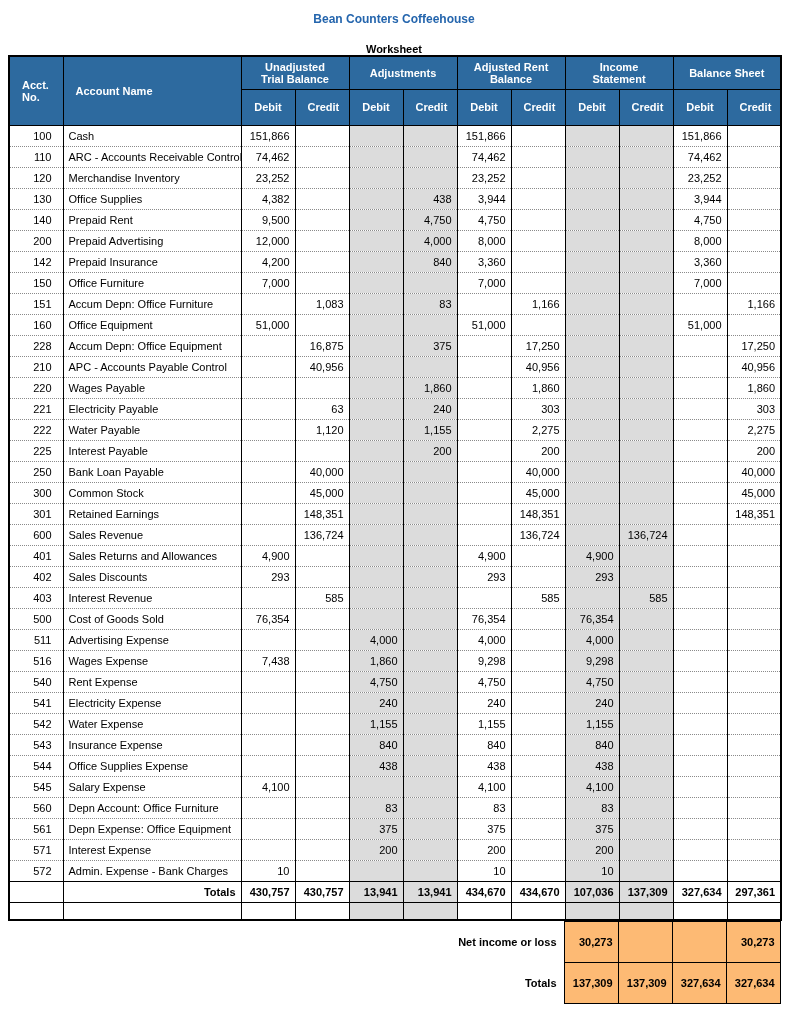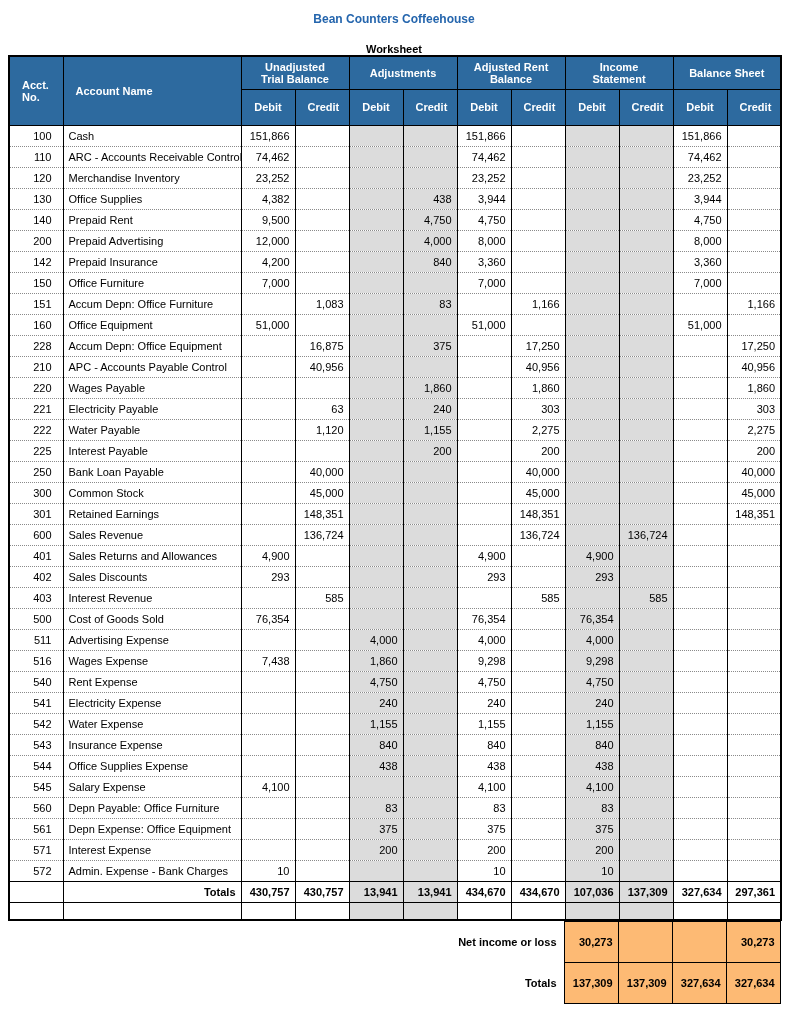--- a/index.html
+++ b/index.html
@@ -591,21 +591,21 @@
           <td class="num shaded"></td>
           <td class="num">4,100</td>
           <td class="num"></td>
           <td class="num shaded">4,100</td>
           <td class="num shaded"></td>
           <td class="num"></td>
           <td class="num"></td>
         </tr>
         <tr>
           <td class="acct">560</td>
-          <td class="name">Depn Payable: Office Furniture</td>
+          <td class="name">Depn Account: Office Furniture</td>
           <td class="num"></td>
           <td class="num"></td>
           <td class="num shaded">83</td>
           <td class="num shaded"></td>
           <td class="num">83</td>
           <td class="num"></td>
           <td class="num shaded">83</td>
           <td class="num shaded"></td>
           <td class="num"></td>
           <td class="num"></td>

